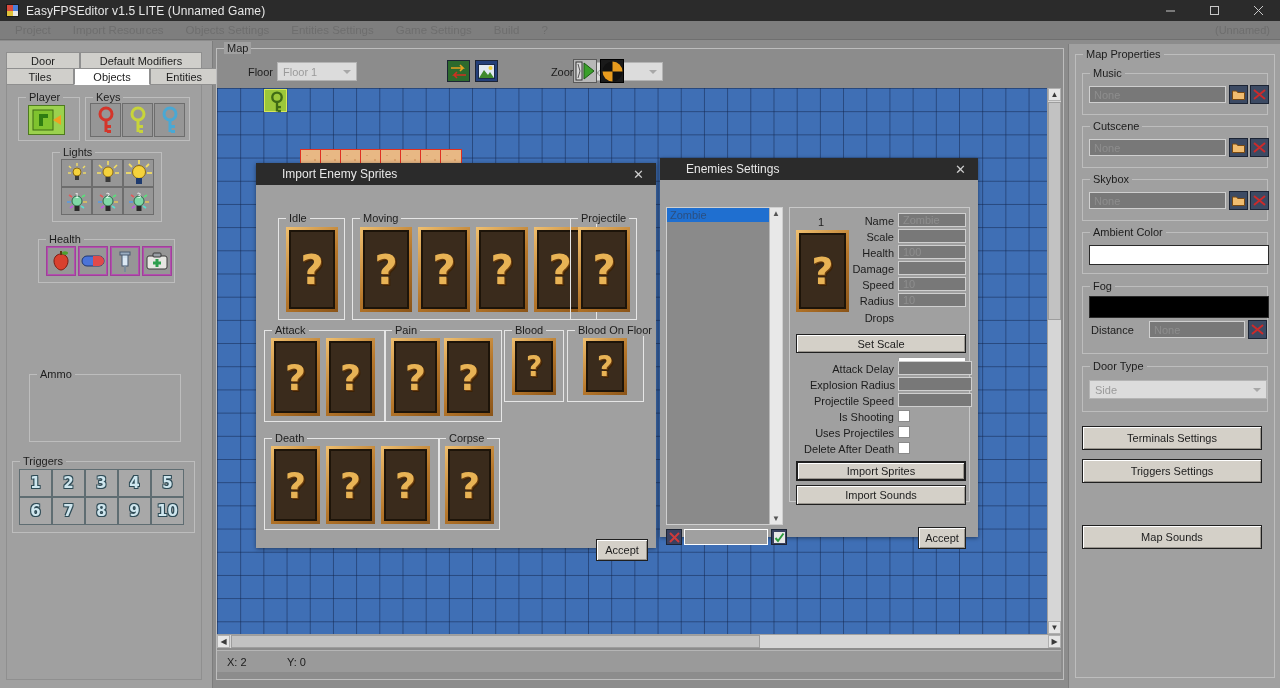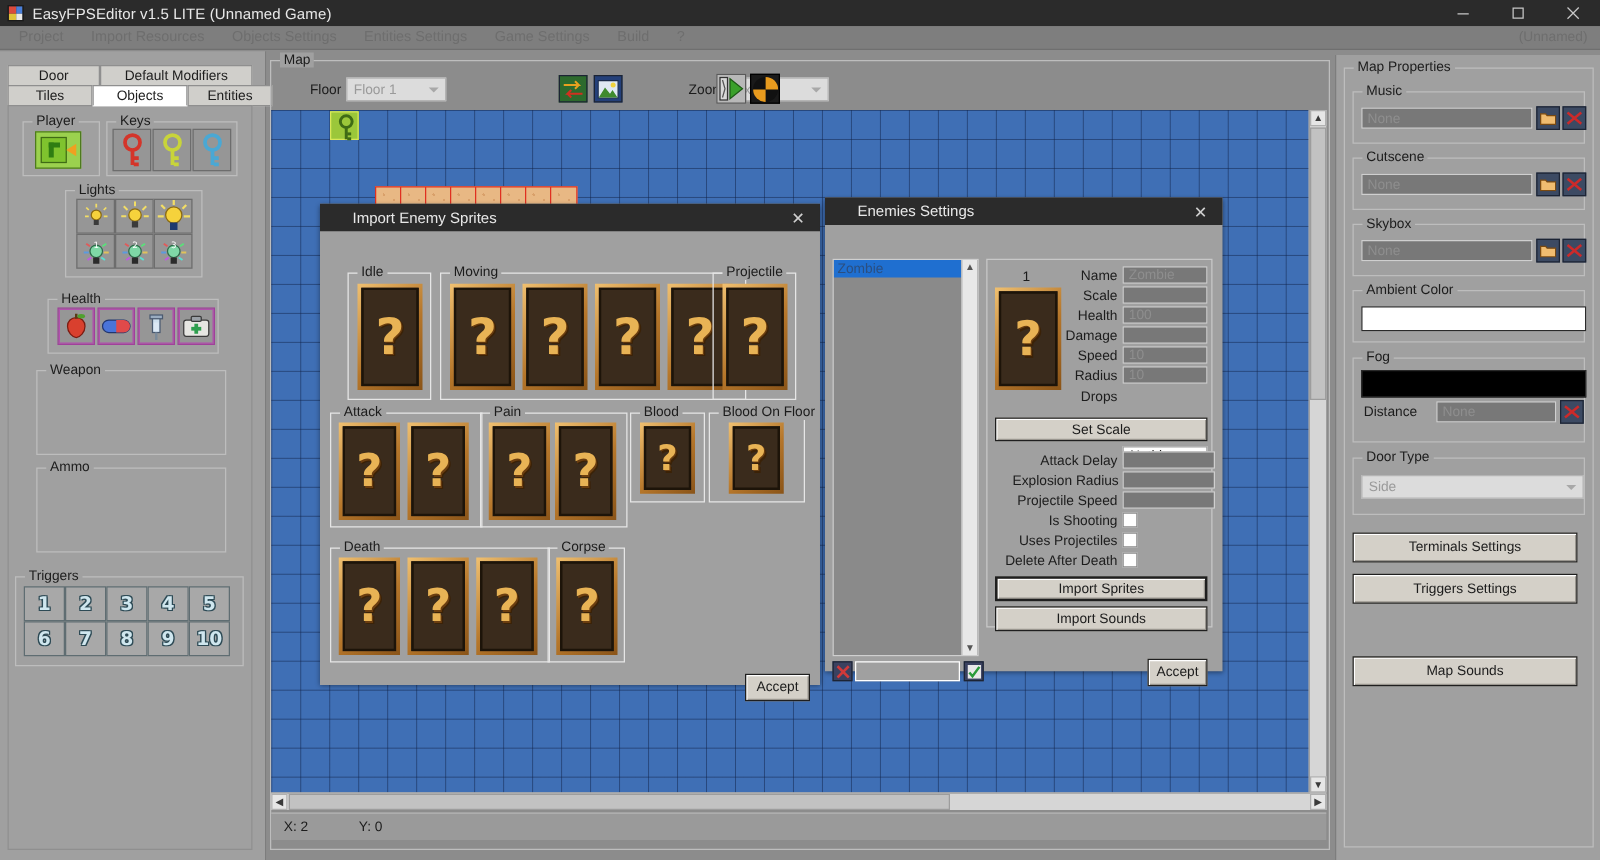--- a/index.html
+++ b/index.html
@@ -424,23 +424,20 @@
             <svg width="24" height="20" viewBox="0 0 24 20">
                 <rect x="2" y="5" width="20" height="13" rx="2" fill="#e6e6e2" stroke="#3a3a3a"></rect>
                 <rect x="8" y="2" width="8" height="4" rx="1" fill="#9aa0a6" stroke="#3a3a3a"></rect>
                 <rect x="10.5" y="8" width="3" height="8" fill="#2e9e4e"></rect>
                 <rect x="8" y="10.5" width="8" height="3" fill="#2e9e4e"></rect>
               </svg>
           </div>
         </div>
       </div>
 
-      <div class="groupbox" style="left:22px; top:211px; width:152px; height:68px;">
-        <span class="gb-title">Weapon</span>
-      </div>
 
       <div class="groupbox" style="left:22px; top:289px; width:152px; height:68px;">
         <span class="gb-title">Ammo</span>
       </div>
 
       <div class="groupbox" style="left:5px; top:376px; width:183px; height:72px;">
         <span class="gb-title">Triggers</span>
         <div style="position:absolute; left:6px; top:7px; display:grid; grid-template-columns:repeat(5,33px); grid-template-rows:repeat(2,28px);">
           <div class="trigcell">
               <span>1</span>

